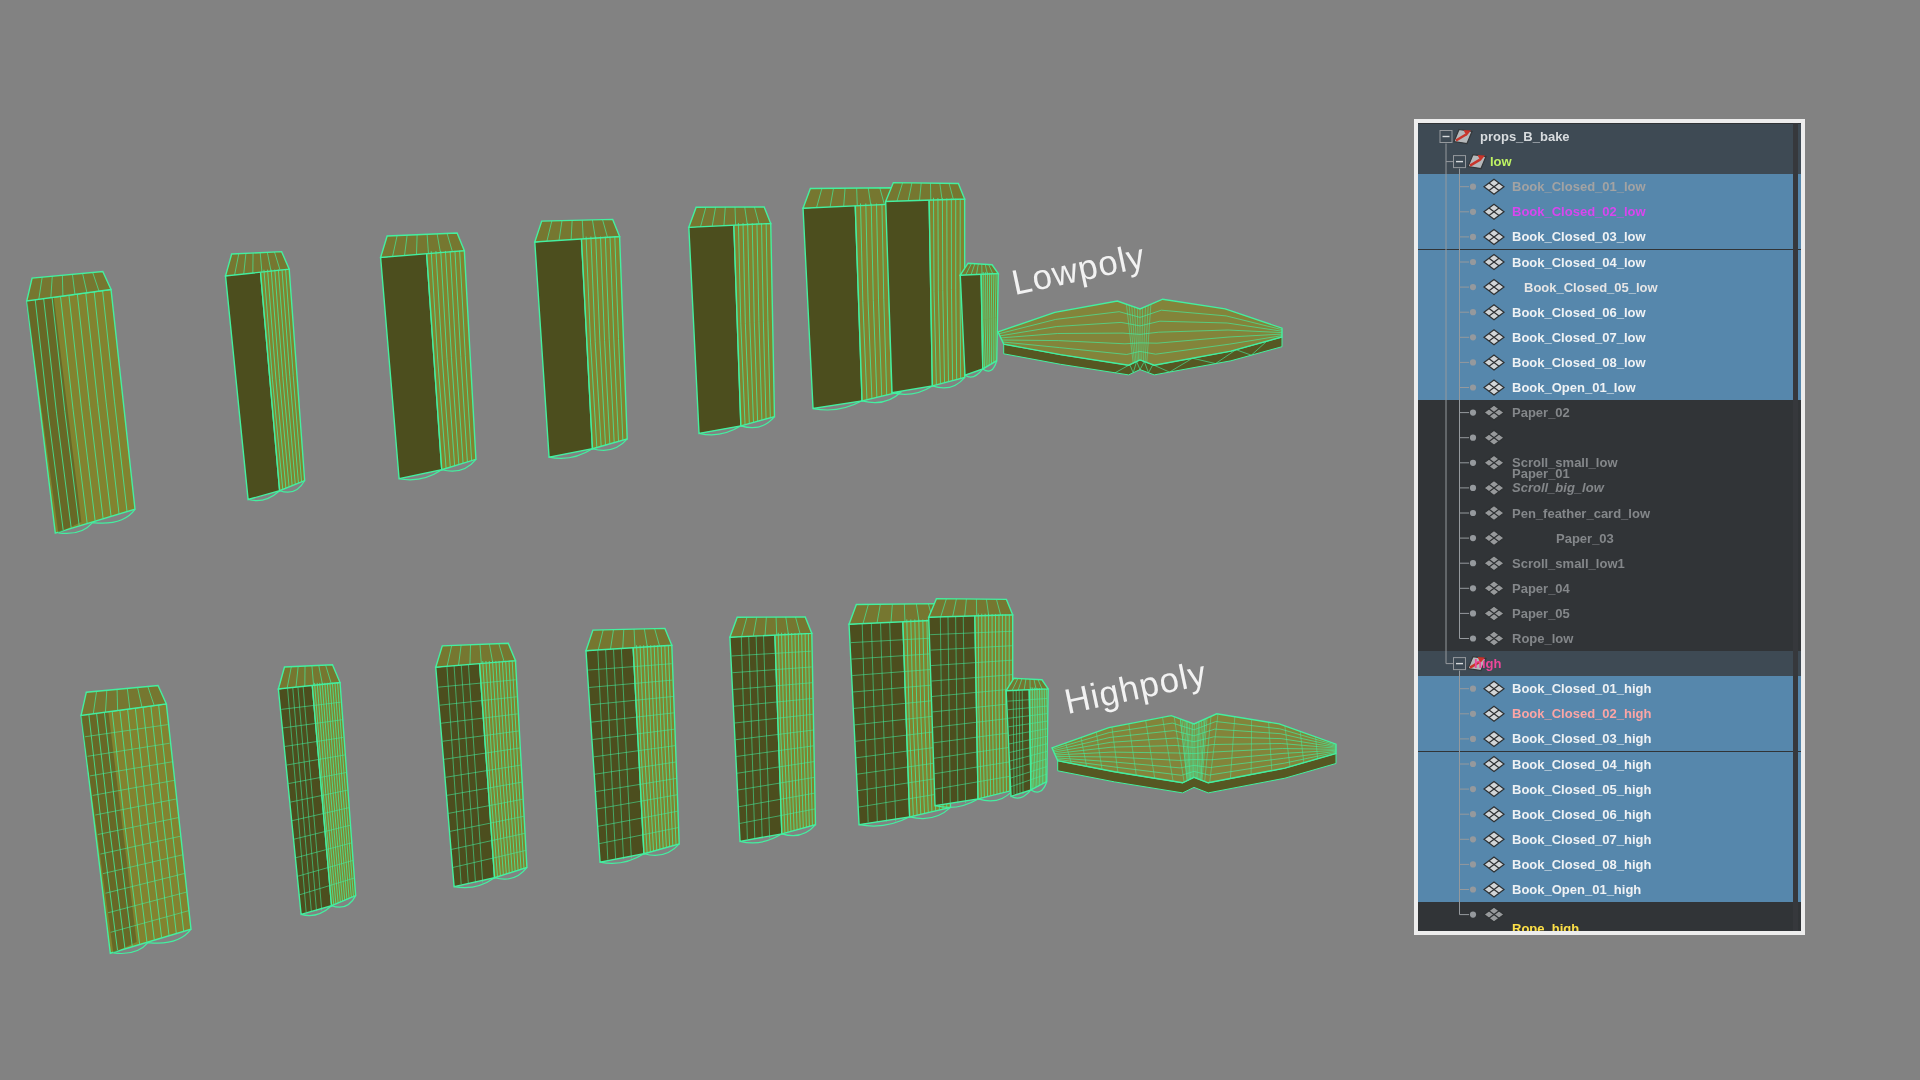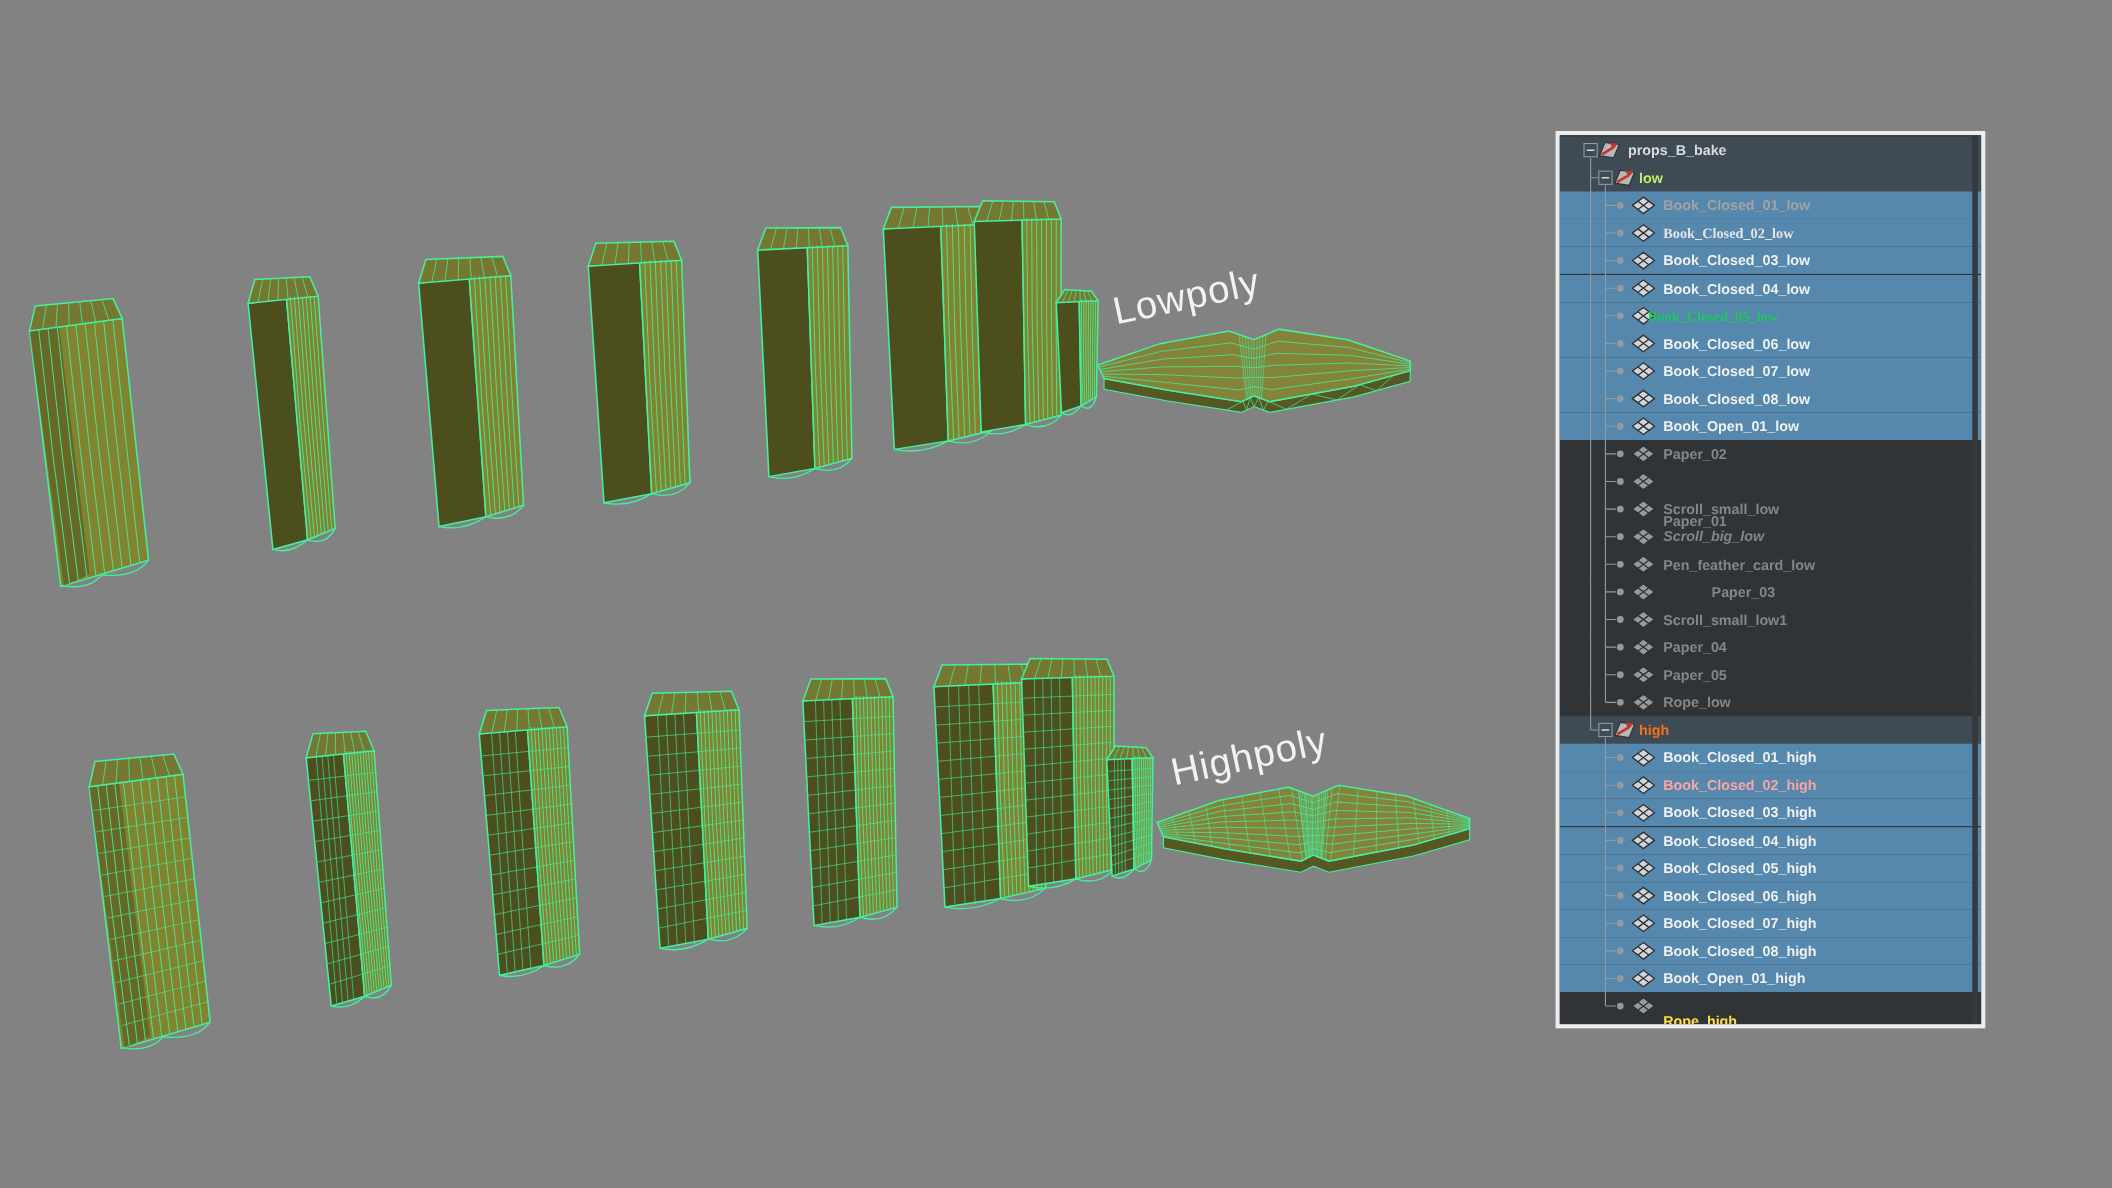--- a/index.html
+++ b/index.html
@@ -777,39 +777,39 @@
             <path d="M71,762.75L81,770.25M71,770.25L81,762.75" stroke="#2E3133" stroke-width="1.2"></path>
           </g>
           <g>
             <path d="M66.0,791.6L76.0,784.1L86.0,791.6L76.0,799.1Z" fill="#97999B" stroke="#2E3133" stroke-width="1.2"></path>
             <path d="M71,787.85L81,795.35M71,795.35L81,787.85" stroke="#2E3133" stroke-width="1.2"></path>
           </g>
         </svg>
         <div class="olabel" style="left: 62px; top: 1px; color: rgb(216, 220, 223);">props_B_bake</div>
         <div class="olabel" style="left: 72px; top: 26.1px; color: #bef264;">low</div>
         <div class="olabel" style="left: 94px; top: 51.2px; color: #a3a3a3;">Book_Closed_01_low</div>
-        <div class="olabel" style="left: 94px; top: 76.3px; color: #e5e5e5; font-family: Liberation Serif, serif;">Book_Closed_02_low</div>
+        <div class="olabel" style="left: 94px; top: 76.3px; color: #d946ef;">Book_Closed_02_low</div>
         <div class="olabel" style="left: 94px; top: 101.4px; color: rgb(239, 242, 244);">Book_Closed_03_low</div>
         <div class="olabel" style="left: 94px; top: 126.5px; color: rgb(239, 242, 244);">Book_Closed_04_low</div>
-        <div class="olabel" style="left: 80px; top: 151.6px; color: #22c55e; font-family: Liberation Serif, serif;">Book_Closed_05_low</div>
+        <div class="olabel" style="left: 106px; top: 151.6px; color: #e5e5e5;">Book_Closed_05_low</div>
         <div class="olabel" style="left: 94px; top: 176.7px; color: rgb(239, 242, 244); text-align: center;">Book_Closed_06_low</div>
         <div class="olabel" style="left: 94px; top: 201.8px; color: rgb(239, 242, 244);">Book_Closed_07_low</div>
         <div class="olabel" style="left: 94px; top: 226.9px; color: rgb(239, 242, 244);">Book_Closed_08_low</div>
         <div class="olabel" style="left: 94px; top: 252px; color: rgb(239, 242, 244);">Book_Open_01_low</div>
         <div class="olabel" style="left: 94px; top: 277.1px; color: rgb(132, 135, 138);">Paper_02</div>
         <div class="olabel" style="left: 94px; top: 302.2px; color: rgb(132, 135, 138); margin-top: 36px;">Paper_01</div>
         <div class="olabel" style="left: 94px; top: 327.3px; color: rgb(132, 135, 138);">Scroll_small_low</div>
         <div class="olabel" style="left: 94px; top: 352.4px; color: rgb(132, 135, 138); font-style: italic;">Scroll_big_low</div>
         <div class="olabel" style="left: 94px; top: 377.5px; color: rgb(132, 135, 138);">Pen_feather_card_low</div>
         <div class="olabel" style="left: 94px; top: 402.6px; color: rgb(132, 135, 138); margin-left: 44px;">Paper_03</div>
         <div class="olabel" style="left: 94px; top: 427.7px; color: rgb(132, 135, 138);">Scroll_small_low1</div>
         <div class="olabel" style="left: 94px; top: 452.8px; color: rgb(132, 135, 138);">Paper_04</div>
         <div class="olabel" style="left: 94px; top: 477.9px; color: rgb(132, 135, 138);">Paper_05</div>
         <div class="olabel" style="left: 94px; top: 503px; color: rgb(132, 135, 138);">Rope_low</div>
-        <div class="olabel" style="left: 72px; top: 528.1px; color: #f97316; text-align: right;">high</div>
+        <div class="olabel" style="left: 56px; top: 528.1px; color: #ec4899; text-align: right;">high</div>
         <div class="olabel" style="left: 94px; top: 553.2px; color: rgb(239, 242, 244);">Book_Closed_01_high</div>
         <div class="olabel" style="left: 94px; top: 578.3px; color: #fca5a5;">Book_Closed_02_high</div>
         <div class="olabel" style="left: 94px; top: 603.4px; color: rgb(239, 242, 244);">Book_Closed_03_high</div>
         <div class="olabel" style="left: 94px; top: 628.5px; color: rgb(239, 242, 244);">Book_Closed_04_high</div>
         <div class="olabel" style="left: 94px; top: 653.6px; color: rgb(239, 242, 244);">Book_Closed_05_high</div>
         <div class="olabel" style="left: 94px; top: 678.7px; color: rgb(239, 242, 244);">Book_Closed_06_high</div>
         <div class="olabel" style="left: 94px; top: 703.8px; color: rgb(239, 242, 244);">Book_Closed_07_high</div>
         <div class="olabel" style="left: 94px; top: 728.9px; color: rgb(239, 242, 244);">Book_Closed_08_high</div>
         <div class="olabel" style="left: 94px; top: 754px; color: rgb(239, 242, 244);">Book_Open_01_high</div>
         <div class="olabel" style="left: 94px; top: 793px; color: #fde047;">Rope_high</div>

